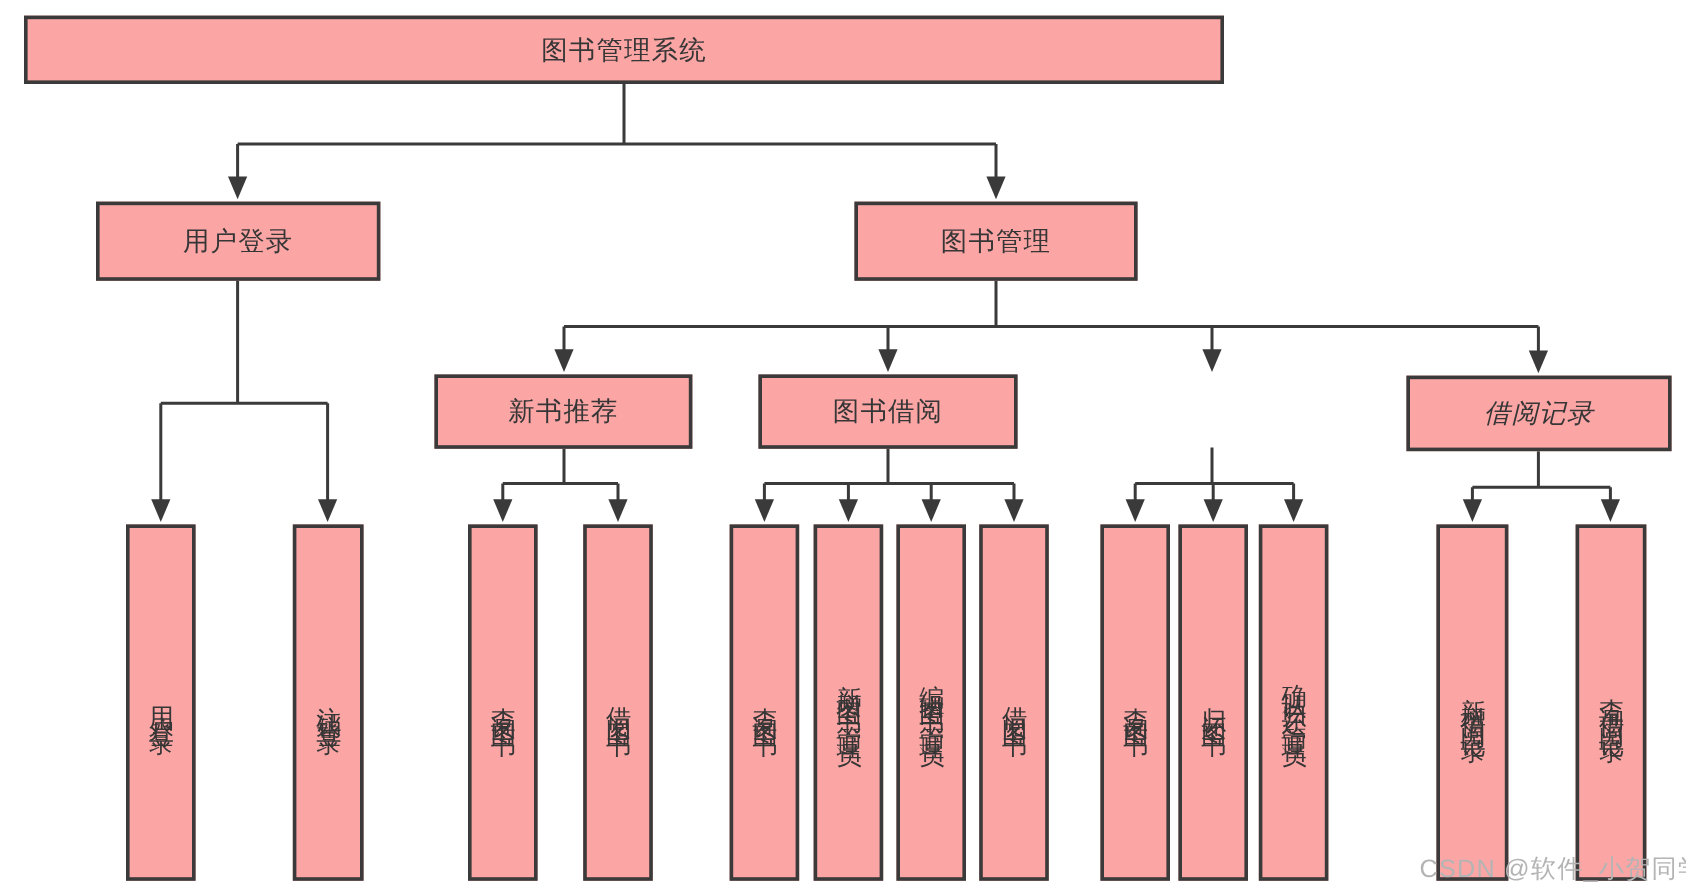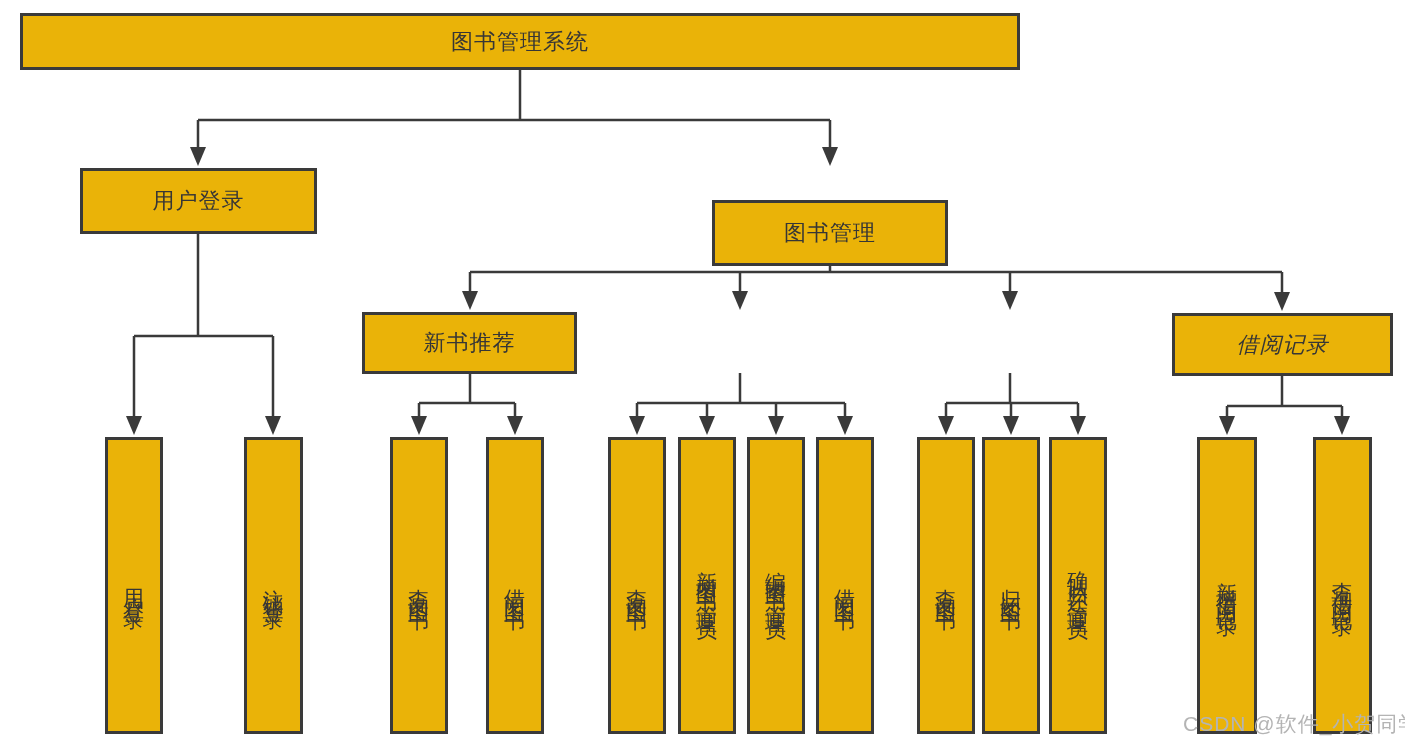--- a/index.html
+++ b/index.html
@@ -7,21 +7,21 @@
     position:relative;
     width:1405px;height:747px;
     background:#ffffff;
     font-family:"Liberation Sans","DejaVu Sans",sans-serif;
     overflow:hidden;
   }
   .wires{position:absolute;left:0;top:0;width:1405px;height:747px;pointer-events:none;}
   .box{
     position:absolute;
     box-sizing:border-box;
-    background:#eab308;
+    background:#fca5a5;
     border:3px solid #3a3a3a;
     display:flex;align-items:center;justify-content:center;
     color:#363636;
     font-size:22px;
     letter-spacing:1px;
     z-index:2;
     text-align:center;
   }
   .box.v{
     writing-mode:vertical-rl;
@@ -79,26 +79,29 @@
     </g>
   </svg>
 
   <div class="box" style="left:20px;top:13px;width:1000px;height:57px;">
     <span>图书管理系统</span>
   </div>
 
   <div class="box" style="left:80px;top:168px;width:237px;height:66px;">
     <span>用户登录</span>
   </div>
-  <div class="box" style="left:712px;top:168px;width:236px;height:66px;margin-top:32px;">
+  <div class="box" style="left:712px;top:168px;width:236px;height:66px;">
     <span>图书管理</span>
   </div>
 
   <div class="box" style="left:362px;top:312px;width:215px;height:62px;">
     <span>新书推荐</span>
+  </div>
+  <div class="box" style="left:632px;top:312px;width:216px;height:62px;">
+    <span>图书借阅</span>
   </div>
   <div class="box" style="left:1172px;top:313px;width:221px;height:63px;font-style:italic;">
     <span>借阅记录</span>
   </div>
 
   <div class="box v" style="left:105px;top:437px;width:58px;height:297px;">
     <span>用户登录</span>
   </div>
   <div class="box v" style="left:244px;top:437px;width:59px;height:297px;">
     <span>注销登录</span>

